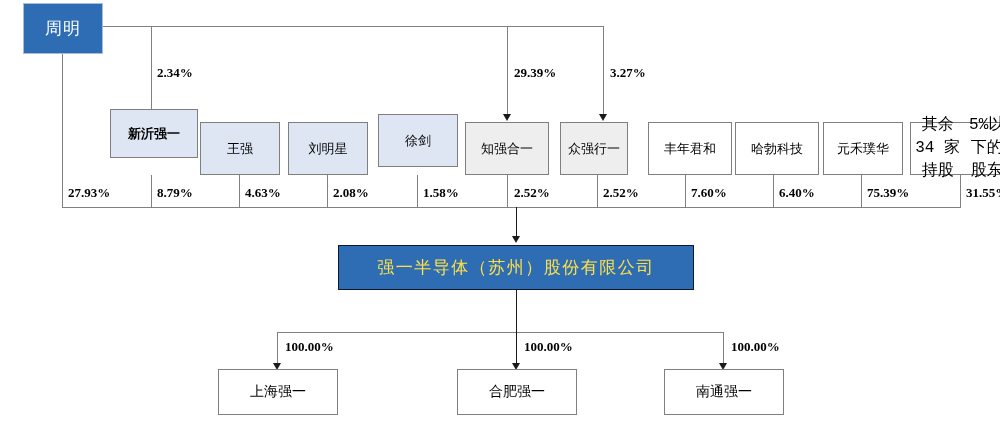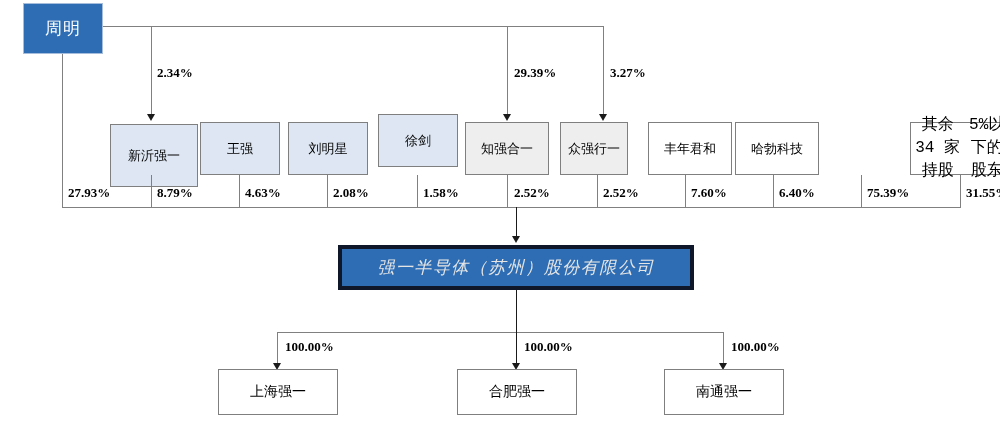--- a/index.html
+++ b/index.html
@@ -34,27 +34,26 @@
     border: 1px solid #A6BEDC;
     color: #ffffff;
     font-family: "DejaVu Sans", "Liberation Sans", sans-serif;
     font-size: 17px;
     font-weight: 400;
     letter-spacing: 1px;
   }
   
   .node-company {
     background: #2E6DB4;
-    border: 4px solid #0f172a;
-    color: #e5e5e5;
+    border: 1px solid #0f172a;
+    color: #fde047;
     font-family: "DejaVu Sans", "Liberation Sans", sans-serif;
     font-size: 17px;
     font-weight: 400;
     letter-spacing: 1.5px;
-    font-style: italic;
   }
   
   .node-sh {
     border: 1px solid #7F7F7F;
     font-size: 13px;
     font-family: "DejaVu Sans", "Liberation Sans", sans-serif;
   }
   .fill-blue  { background: #DDE6F2; }
   .fill-grey  { background: #EEEEEE; align-items: center; }
   .fill-white { background: #FFFFFF; }
@@ -119,21 +118,21 @@
   <div class="arrow" style="left:483px; top:114px;"></div>
   <div class="pct" style="left:494px; top:65px;">29.39%</div>
 
   <div class="vline" style="left:583px; top:26px; height:90px;"></div>
   <div class="arrow" style="left:579px; top:114px;"></div>
   <div class="pct" style="left:590px; top:65px;">3.27%</div>
 
   <div class="vline" style="left:42px; top:54px; height:153px;"></div>
   <div class="pct" style="left:48px; top:185px;">27.93%</div>
 
-  <div class="node node-sh fill-blue" style="left:90px; top:124px; width:88px; height:63px;">
+  <div class="node node-sh fill-blue" style="left:90px; top:109px; width:88px; height:49px;font-weight:bold;">
     <span>新沂强一</span>
   </div>
   <div class="node node-sh fill-blue" style="left:268px; top:122px; width:80px; height:53px;">
     <span>刘明星</span>
   </div>
   <div class="node node-sh fill-blue" style="left:180px; top:122px; width:80px; height:53px;">
     <span>王强</span>
   </div>
   <div class="node node-sh fill-blue" style="left:358px; top:114px; width:80px; height:53px;">
     <span>徐剑</span>
@@ -142,20 +141,23 @@
     <span>知强合一</span>
   </div>
   <div class="node node-sh fill-grey" style="left:540px; top:122px; width:68px; height:53px;">
     <span>众强行一</span>
   </div>
   <div class="node node-sh fill-white" style="left:628px; top:122px; width:84px; height:53px;">
     <span>丰年君和</span>
   </div>
   <div class="node node-sh fill-white" style="left:715px; top:122px; width:84px; height:53px;">
     <span>哈勃科技</span>
+  </div>
+  <div class="node node-sh fill-white" style="left:803px; top:122px; width:80px; height:53px;">
+    <span>元禾璞华</span>
   </div>
   <div class="node node-sh fill-white two-line" style="left:890px; top:122px; width:100px; height:53px;">
     <span>其余 34 家持股</span>
     <span>5%以下的股东</span>
   </div>
 
   <div class="vline" style="left:131px; top:175px; height:32px;"></div>
   <div class="pct" style="left:137px; top:185px;">8.79%</div>
 
   <div class="vline" style="left:219px; top:175px; height:32px;"></div>

